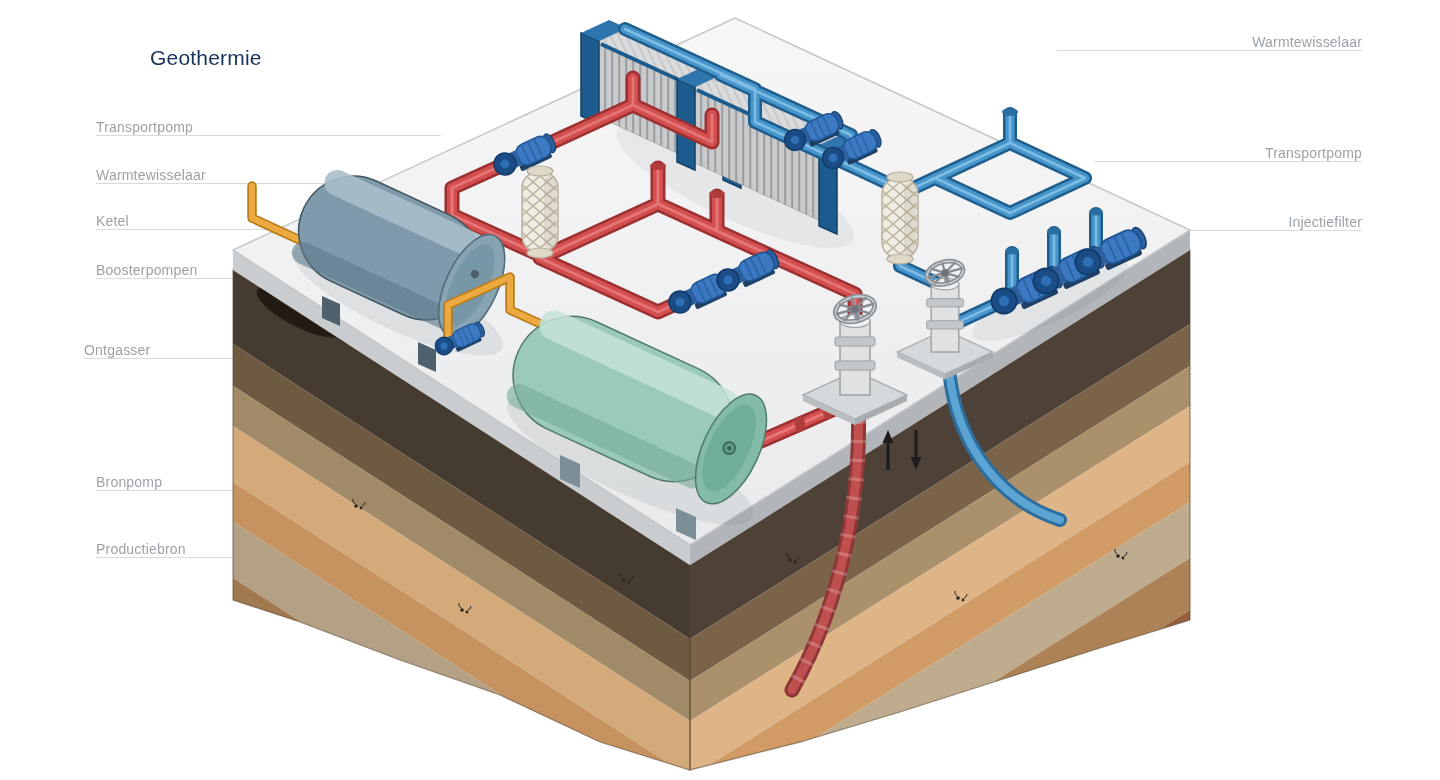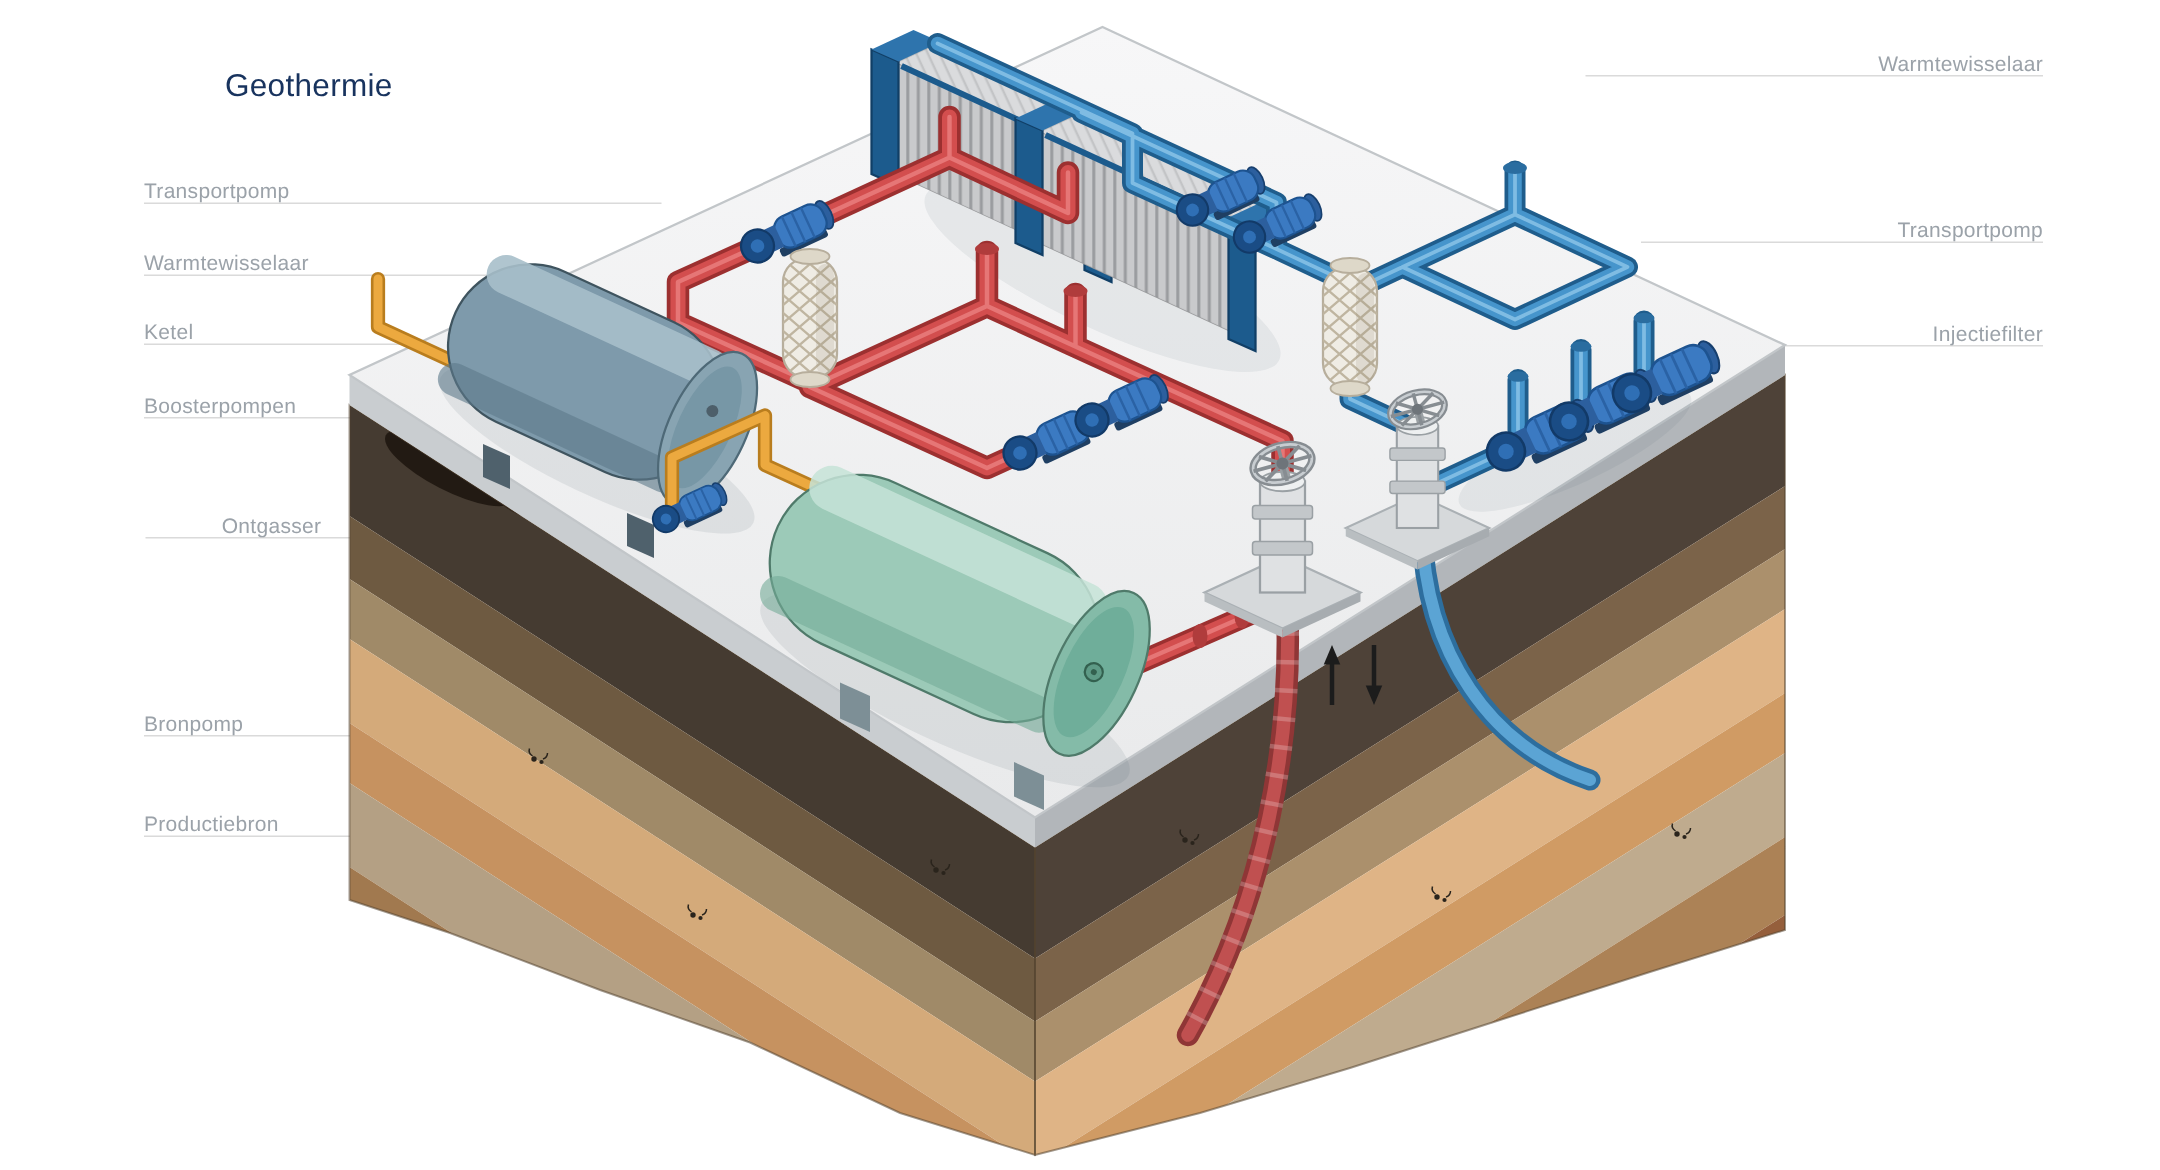--- a/index.html
+++ b/index.html
@@ -24,21 +24,21 @@
 <body>
 
 <div class="stage">
 
   <div class="page-title" style="left:150px;top:46px;">Geothermie</div>
 
   <div class="lbl" style="left:96px;top:119px;width:345px;"><span>Transportpomp</span></div>
   <div class="lbl" style="left:96px;top:167px;width:310px;"><span>Warmtewisselaar</span></div>
   <div class="lbl" style="left:96px;top:213px;width:205px;"><span>Ketel</span></div>
   <div class="lbl" style="left:96px;top:262px;width:190px;"><span>Boosterpompen</span></div>
-  <div class="lbl" style="left:97px;top:342px;width:168px;text-align:center;"><span>Ontgasser</span></div>
+  <div class="lbl" style="left:84px;top:342px;width:168px;"><span>Ontgasser</span></div>
   <div class="lbl" style="left:96px;top:474px;width:330px;"><span>Bronpomp</span></div>
   <div class="lbl" style="left:96px;top:541px;width:470px;"><span>Productiebron</span></div>
 
   <div class="lbl right" style="right:78px;top:34px;width:305px;"><span>Warmtewisselaar</span></div>
   <div class="lbl right" style="right:78px;top:145px;width:268px;"><span>Transportpomp</span></div>
   <div class="lbl right" style="right:78px;top:214px;width:228px;"><span>Injectiefilter</span></div>
 
   <svg class="art" width="1440" height="780" viewBox="0 0 1440 780">
     <defs>
       <linearGradient id="platformGrad" x1="0" y1="0" x2="0" y2="1">

